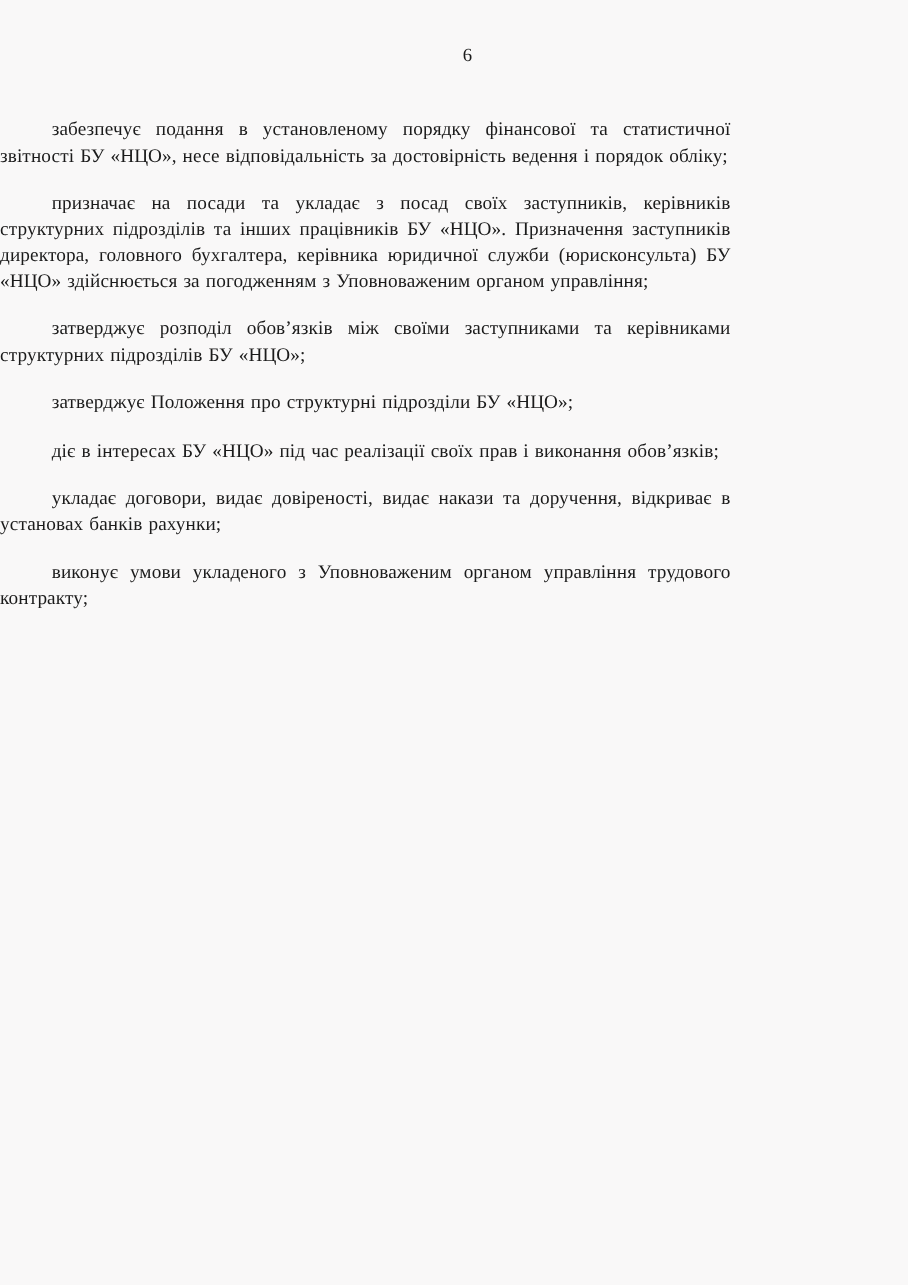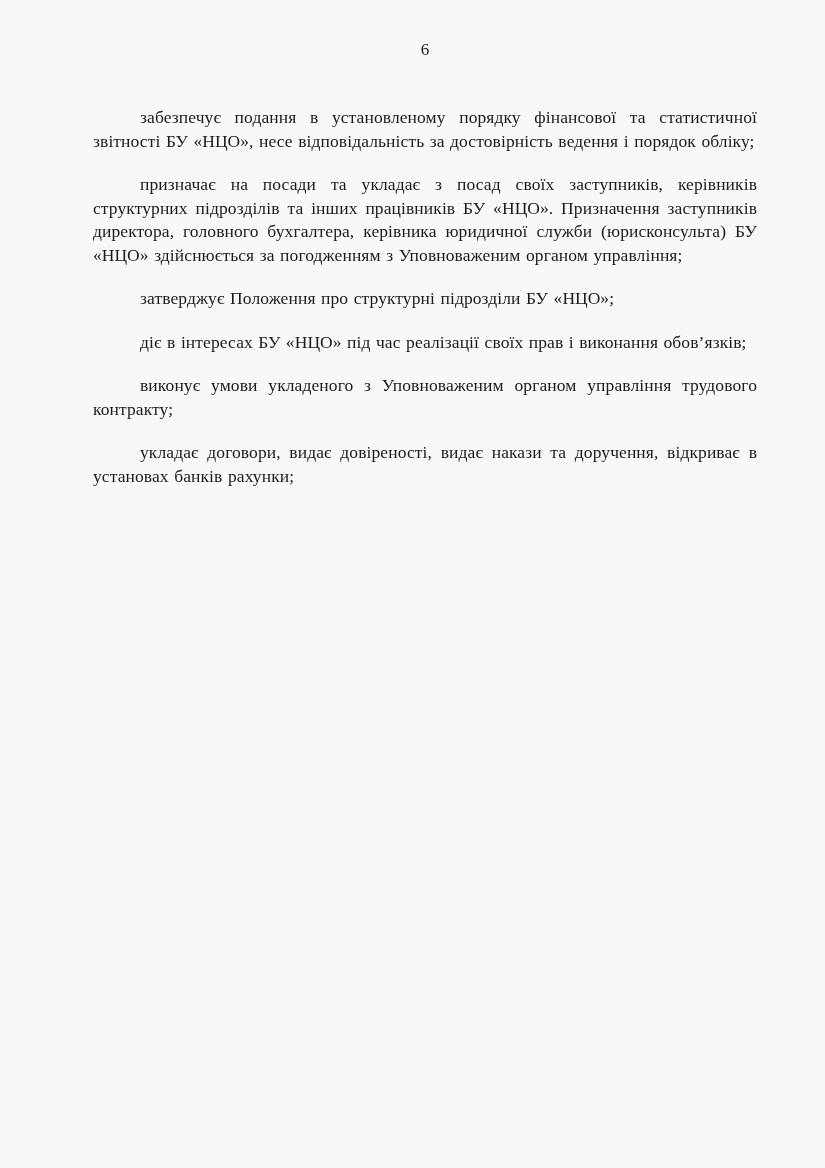--- a/index.html
+++ b/index.html
@@ -19,21 +19,20 @@
     padding-top: 38px;
   }
   .page-number {
     width: 664px;
     margin: 0 68px 44px 93px;
     text-align: center;
     font-size: 17px;
     line-height: 24px;
   }
   .content {
-    margin-left: 93px;
     margin-right: 68px;
     width: 664px;
     font-family: Liberation Serif, serif;
   }
   .content p {
     margin: 0 0 20px 0;
     font-size: 17.5px;
     line-height: 23.5px;
     text-align: justify;
     text-indent: 47px;
@@ -43,18 +42,19 @@
 </style>
 </head>
 <body>
 
 <div class="page">
   <div class="page-number">6</div>
 
   <div class="content">
     <p>забезпечує подання в установленому порядку фінансової та статистичної звітності БУ «НЦО», несе відповідальність за достовірність ведення і порядок обліку;</p>
     <p>призначає на посади та укладає з посад своїх заступників, керівників структурних підрозділів та інших працівників БУ «НЦО». Призначення заступників директора, головного бухгалтера, керівника юридичної служби (юрисконсульта) БУ «НЦО» здійснюється за погодженням з Уповноваженим органом управління;</p>
+    <p>затверджує розподіл обов’язків між своїми заступниками та керівниками структурних підрозділів БУ «НЦО»;</p>
     <p>затверджує Положення про структурні підрозділи БУ «НЦО»;</p>
     <p>діє в інтересах БУ «НЦО» під час реалізації своїх прав і виконання обов’язків;</p>
+    <p>укладає договори, видає довіреності, видає накази та доручення, відкриває в установах банків рахунки;</p>
     <p>виконує умови укладеного з Уповноваженим органом управління трудового контракту;</p>
-    <p>укладає договори, видає довіреності, видає накази та доручення, відкриває в установах банків рахунки;</p>
   </div>
 </div>
 
 </body></html>

